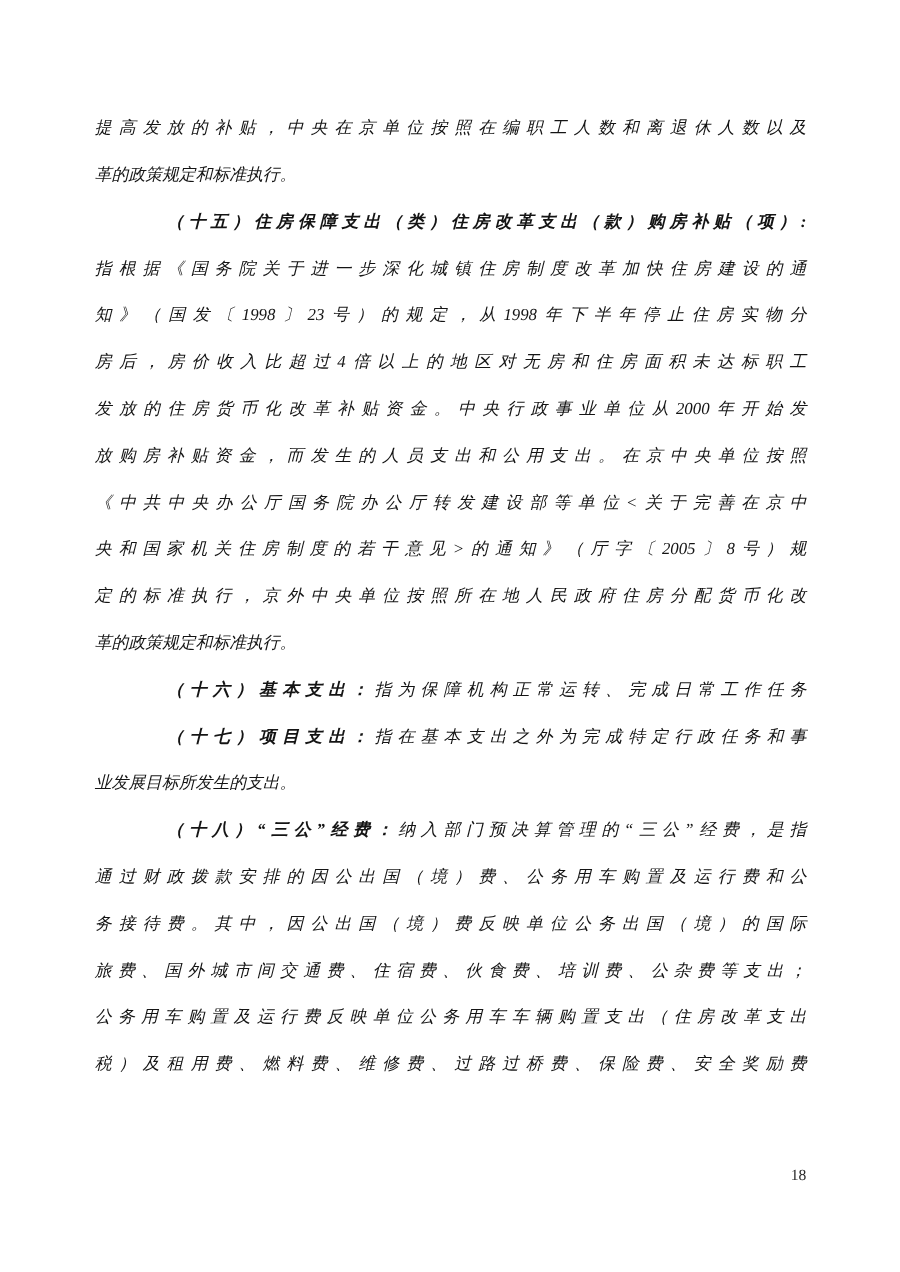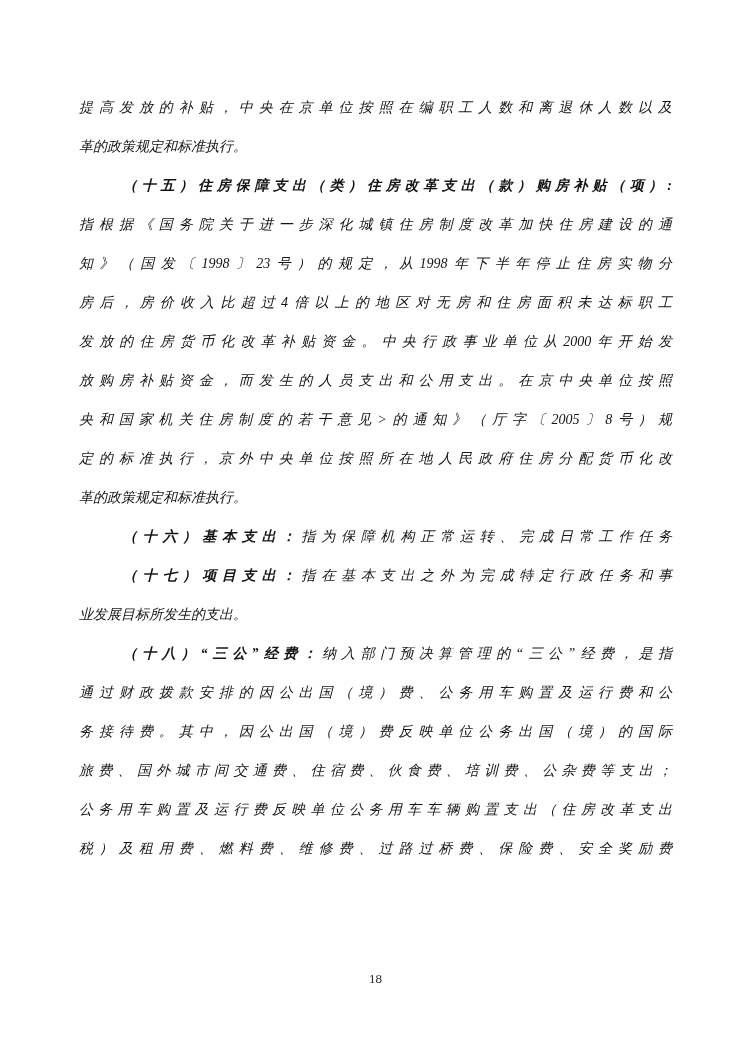--- a/index.html
+++ b/index.html
@@ -34,47 +34,49 @@
     font-style: italic;
   }
   .ln.j {
     text-align-last: justify;
   }
   .ln.ind {
     text-indent: 44px;
   }
   .b {
     font-weight: bold;
+    margin-left: 16px;
   }
   .footer {
     position: absolute;
     left: 79px;
     top: 970px;
     width: 593px;
-    text-align: center;
+    text-align: right;
     font-size: 13px;
     line-height: 18px;
     color: #2a2a2a;
   }
 </style>
 </head>
 <body>
 
 <div class="page">
   <div class="content">
 
     <div class="ln j"><span>提高发放的补贴，中央在京单位按照在编职工人数和离退休人数以及</span></div>
     <div class="ln"><span>革的政策规定和标准执行。</span></div>
 
     <div class="ln j ind"><span class="b">（十五）住房保障支出（类）住房改革支出（款）购房补贴（项）:</span></div>
     <div class="ln j"><span>指根据《国务院关于进一步深化城镇住房制度改革加快住房建设的通</span></div>
     <div class="ln j"><span>知》（国发〔1998〕23号）的规定，从1998年下半年停止住房实物分</span></div>
     <div class="ln j"><span>房后，房价收入比超过4倍以上的地区对无房和住房面积未达标职工</span></div>
     <div class="ln j"><span>发放的住房货币化改革补贴资金。中央行政事业单位从2000年开始发</span></div>
     <div class="ln j"><span>放购房补贴资金，而发生的人员支出和公用支出。在京中央单位按照</span></div>
+    <div class="ln j"><span>《中共中央办公厅国务院办公厅转发建设部等单位&lt;关于完善在京中</span></div>
     <div class="ln j"><span>央和国家机关住房制度的若干意见&gt;的通知》（厅字〔2005〕8号）规</span></div>
     <div class="ln j"><span>定的标准执行，京外中央单位按照所在地人民政府住房分配货币化改</span></div>
     <div class="ln"><span>革的政策规定和标准执行。</span></div>
 
     <div class="ln j ind"><span class="b">（十六）基本支出：</span><span>指为保障机构正常运转、完成日常工作任务</span></div>
 
     <div class="ln j ind"><span class="b">（十七）项目支出：</span><span>指在基本支出之外为完成特定行政任务和事</span></div>
     <div class="ln"><span>业发展目标所发生的支出。</span></div>
 
     <div class="ln j ind"><span class="b">（十八）“三公”经费：</span><span>纳入部门预决算管理的“三公”经费，是指</span></div>

